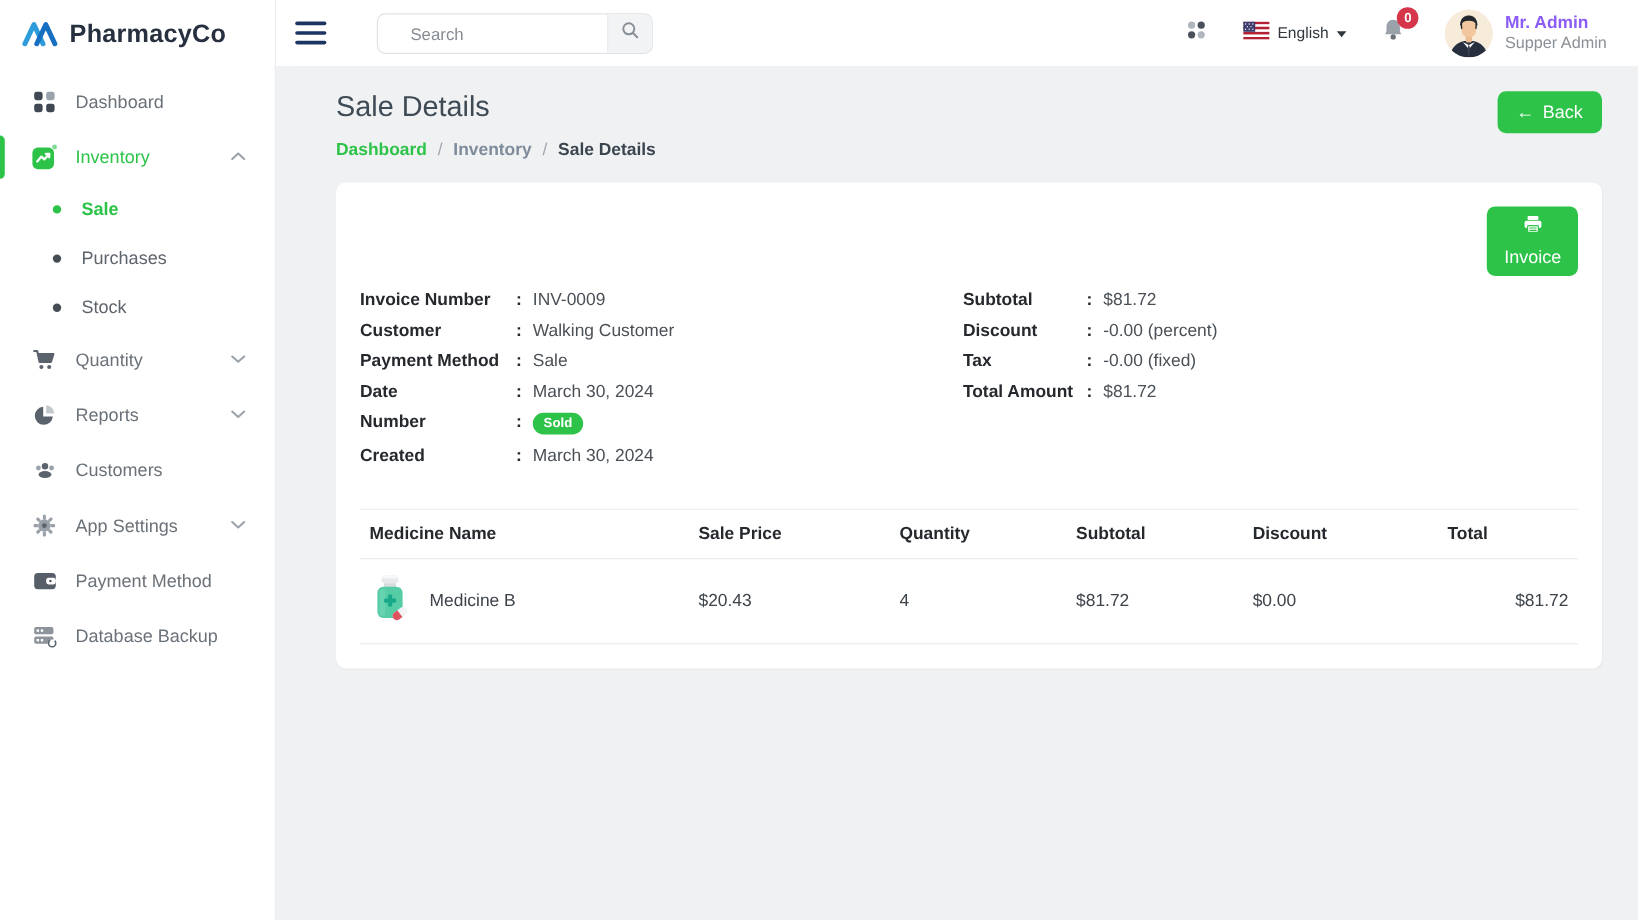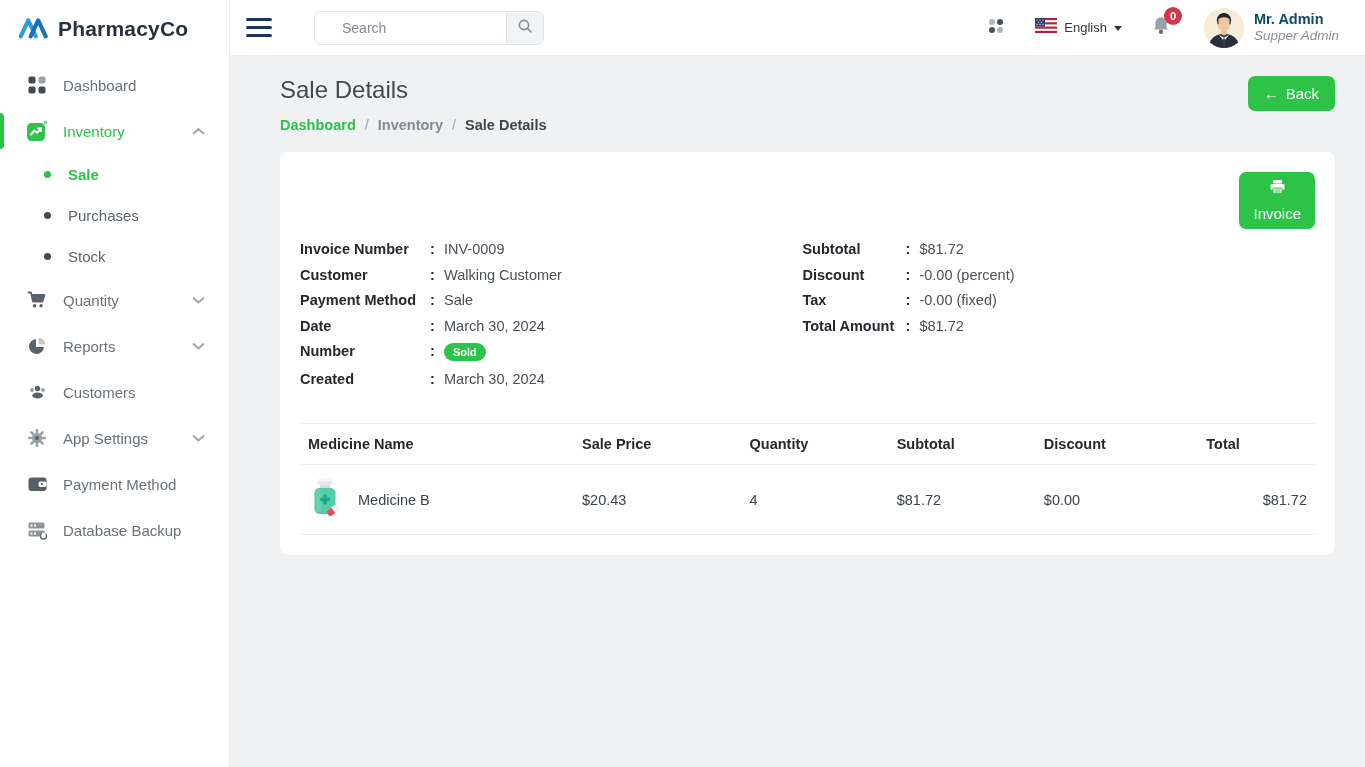--- a/index.html
+++ b/index.html
@@ -33,22 +33,22 @@
   .searchbox input::placeholder { color:#858c94; }
   .search-btn { position:absolute; top:1px; right:1px; width:37px; height:32px; background:#f1f3f5; border-left:1px solid #dfe3e7; border-radius:0 6px 6px 0; display:flex; align-items:center; justify-content:center; cursor:pointer; }
   .top-right { margin-left:auto; display:flex; align-items:center; gap:28px; }
   .lang { display:flex; align-items:center; gap:7px; cursor:pointer; }
   .lang-label { font-size:13px; color:#30373e; }
   .caret { width:0; height:0; border-left:4px solid transparent; border-right:4px solid transparent; border-top:5px solid #30373e; margin-top:2px; }
   .bell-wrap { position:relative; cursor:pointer; margin-right:4px; }
   .badge { position:absolute; top:-8px; right:-10px; min-width:18px; height:18px; background:#d63649; color:#fff; font-size:11px; font-weight:700; border-radius:50%; display:flex; align-items:center; justify-content:center; }
   .user { display:flex; align-items:center; gap:10px; cursor:pointer; }
   .avatar { width:40px; height:40px; border-radius:50%; overflow:hidden; background:#f7ecd9; }
-  .user-name { font-size:14.5px; font-weight:700; color:#0c4a6e; line-height:1.25; }
-  .user-role { font-size:13.5px; color:#8a9097; line-height:1.25;font-style:italic; }
+  .user-name { font-size:14.5px; font-weight:700; color:#8b5cf6; line-height:1.25; }
+  .user-role { font-size:13.5px; color:#8a9097; line-height:1.25; }
 
   .content { flex:1; background:#f0f1f3; padding:20px 30px 0 30px;margin-left:20px; }
   .page-head { display:flex; justify-content:space-between; align-items:flex-start; }
   .page-title { font-size:24px; font-weight:500; color:#3e4a54; }
   .breadcrumb { margin-top:13px; font-size:14.5px; display:flex; gap:9px; align-items:center; }
   .bc-dash { color:#2cc348; font-weight:700; cursor:pointer; }
   .bc-sep { color:#a0a8b0; }
   .bc-mid { color:#7e8b9a; font-weight:600; cursor:pointer; }
   .bc-cur { color:#3b4550; font-weight:700; }
   .btn-green { display:inline-flex; align-items:center; gap:7px; background:#2cc348; color:#fff; border:none; border-radius:7px; font-size:15px; font-weight:500; padding:9px 16px; cursor:pointer; font-family:"Liberation Sans",sans-serif; }

